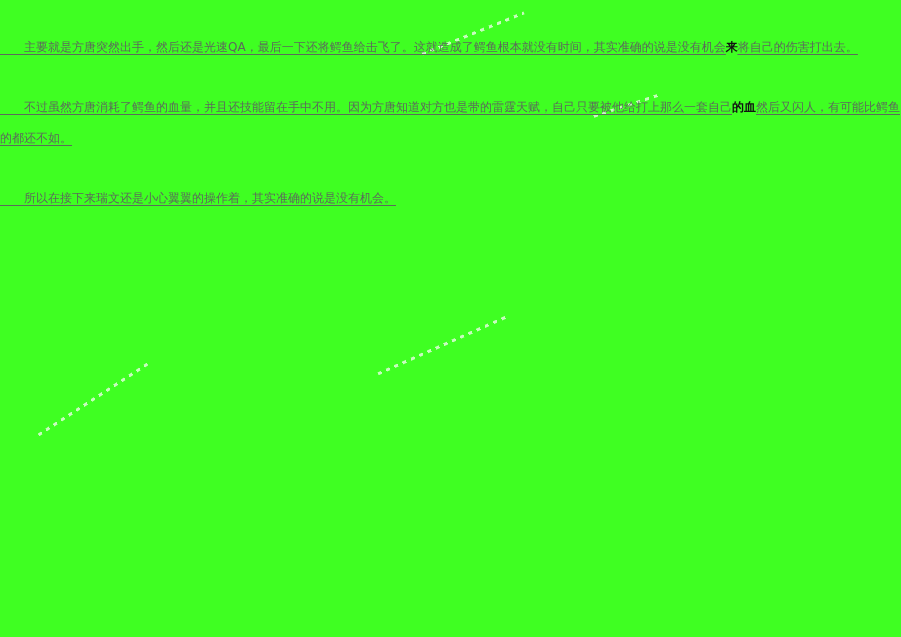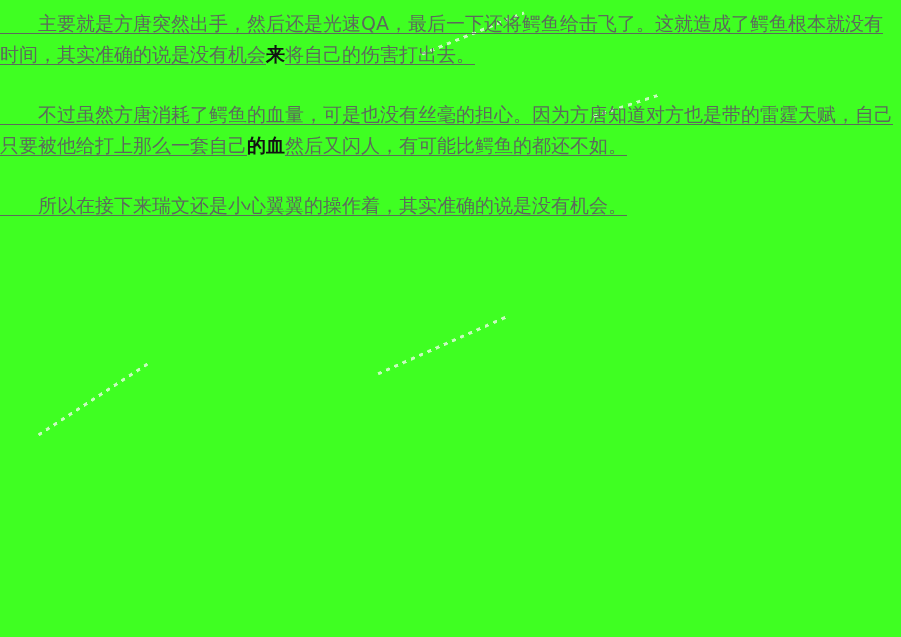--- a/index.html
+++ b/index.html
@@ -11,24 +11,25 @@
     height: 637px;
     overflow: hidden;
     position: relative;
     background: #3FFF22;
     font-family: "DejaVu Sans", sans-serif;
   }
   .novel-text {
     position: relative;
     z-index: 2;
     padding-top: 8px;
-    font-size: 19px;
+    font-size: 12px;
     line-height: 31px;
     color: #5C6A5C;
     text-align: left;
+    margin-top: 24px;
   }
   .novel-text p {
     margin: 0 0 29px 0;
     text-decoration: underline;
     text-decoration-thickness: 1px;
     text-underline-offset: 3px;
     word-break: break-all;
   }
   .seg {
     text-decoration: inherit;
@@ -62,15 +63,15 @@
 </head>
 <body>
 
 <div class="watermark wm-1"></div>
 <div class="watermark wm-2"></div>
 <div class="watermark wm-3"></div>
 <div class="watermark wm-4"></div>
 
 <div class="novel-text">
     <p><span class="seg">　　主要就是方唐突然出手，然后还是光速QA，最后一下还将鳄鱼给击飞了。这就造成了鳄鱼根本就没有时间，其实准确的说是没有机会</span><span class="seg dark">来</span><span class="seg">将自己的伤害打出去。</span></p>
-    <p><span class="seg">　　不过虽然方唐消耗了鳄鱼的血量，可是也没有丝毫的担心。因为方唐知道对方也是带的雷霆天赋，自己只要被他给打上那么一套自己</span><span class="seg dark">的血</span><span class="seg">然后又闪人，有可能比鳄鱼的都还不如。</span></p>
+    <p><span class="seg">　　不过虽然方唐消耗了鳄鱼的血量，并且还技能留在手中不用。因为方唐知道对方也是带的雷霆天赋，自己只要被他给打上那么一套自己</span><span class="seg dark">的血</span><span class="seg">然后又闪人，有可能比鳄鱼的都还不如。</span></p>
     <p><span class="seg">　　所以在接下来瑞文还是小心翼翼的操作着，其实准确的说是没有机会。</span></p>
   </div>
 
 </body></html>

